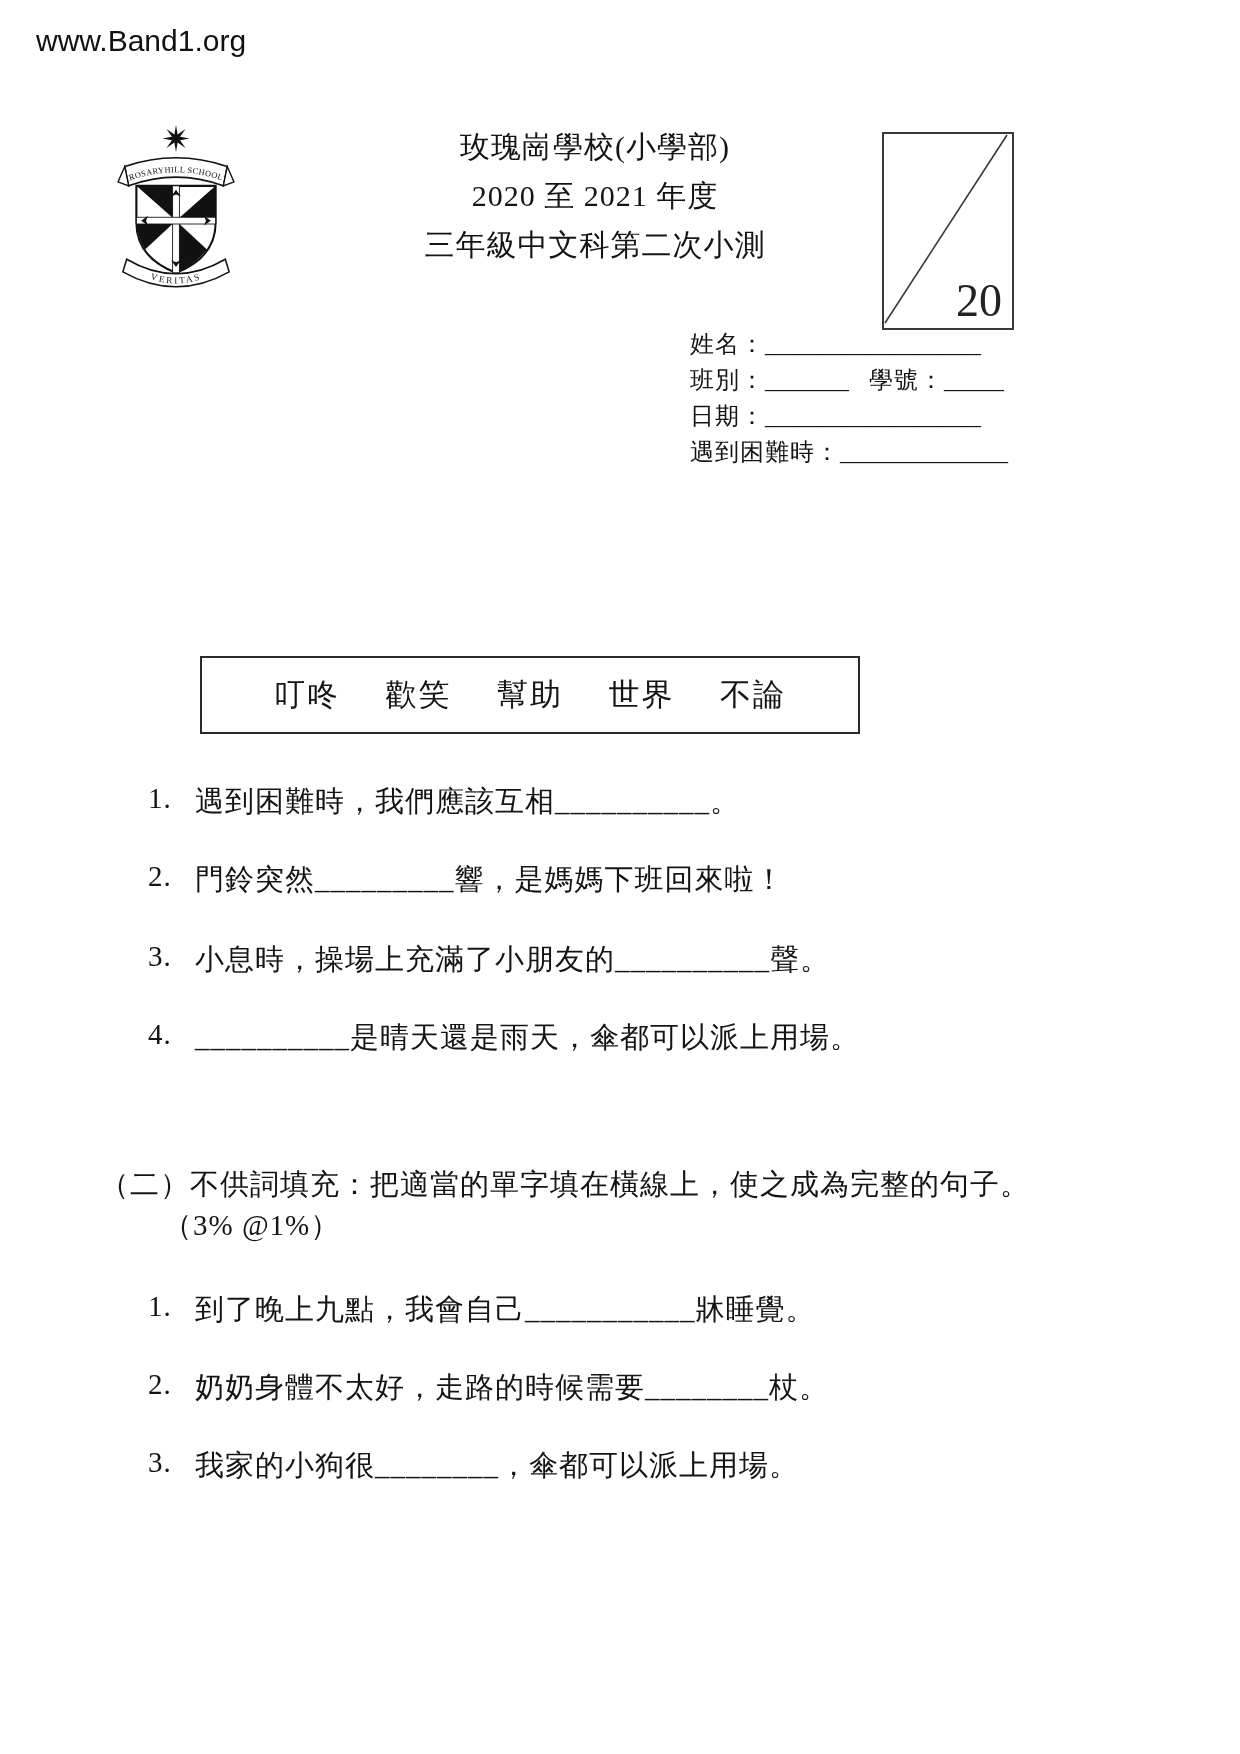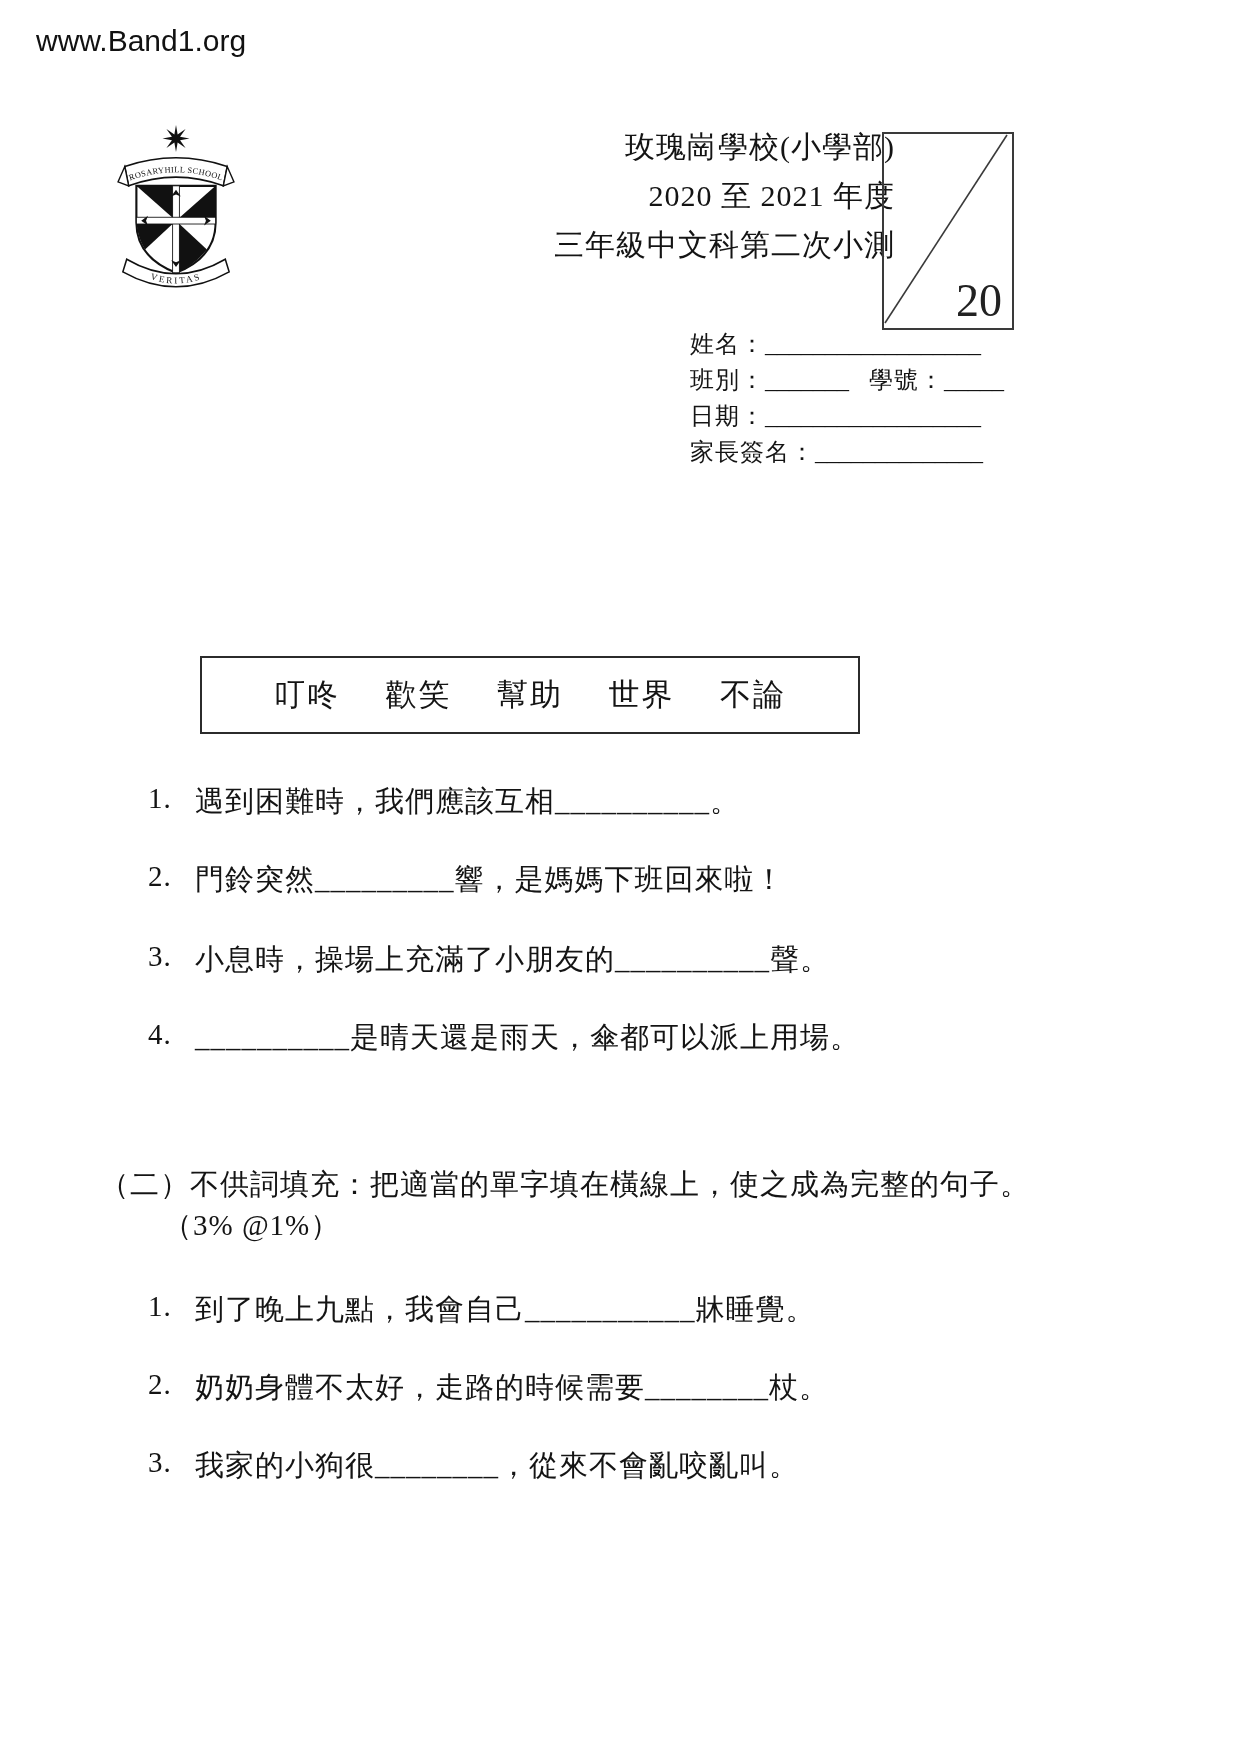--- a/index.html
+++ b/index.html
@@ -14,21 +14,21 @@
   }
   .abs{position:absolute;}
   .watermark{
     left:36px;top:24px;
     font-family:"Liberation Sans","DejaVu Sans",sans-serif;
     font-size:30px;font-weight:500;color:#111;
   }
   .logo{left:110px;top:124px;width:132px;height:172px;}
   .title-block{
     left:295px;top:122px;width:600px;
-    text-align:right;font-size:30px;line-height:49px;
+    text-align:center;font-size:30px;line-height:49px;
     letter-spacing:1px;
   }
   .score-box{
     left:882px;top:132px;width:128px;height:194px;
     border:2px solid #3a3a3a;
   }
   .score-box svg{position:absolute;left:0;top:0;}
   .score-num{
     position:absolute;right:10px;bottom:4px;
     font-size:46px;line-height:1;color:#222;
@@ -115,21 +115,21 @@
     <div class="row">
       <span>姓名：</span><span class="blank">__________________</span>
     </div>
     <div class="row">
       <span>班別：</span><span class="blank">_______</span><span class="sp"></span><span>學號：</span><span class="blank">_____</span>
     </div>
     <div class="row">
       <span>日期：</span><span class="blank">__________________</span>
     </div>
     <div class="row">
-      <span>家長簽名：</span><span class="blank">______________</span>
+      <span>遇到困難時：</span><span class="blank">______________</span>
     </div>
   </div>
 
 
   <div class="abs word-bank">
     <span>叮咚</span>
     <span>歡笑</span>
     <span>幫助</span>
     <span>世界</span>
     <span>不論</span>
@@ -158,16 +158,16 @@
   <div class="abs q s2q" style="top:1290px">
     <span class="q-num">1.</span>
     <span class="q-text">到了晚上九點，我會自己___________牀睡覺。</span>
   </div>
   <div class="abs q s2q" style="top:1368px">
     <span class="q-num">2.</span>
     <span class="q-text">奶奶身體不太好，走路的時候需要________杖。</span>
   </div>
   <div class="abs q s2q" style="top:1446px">
     <span class="q-num">3.</span>
-    <span class="q-text">我家的小狗很________，從來不會亂咬亂叫。</span>
+    <span class="q-text">我家的小狗很________，傘都可以派上用場。</span>
   </div>
 
 </div>
 
 </body></html>

